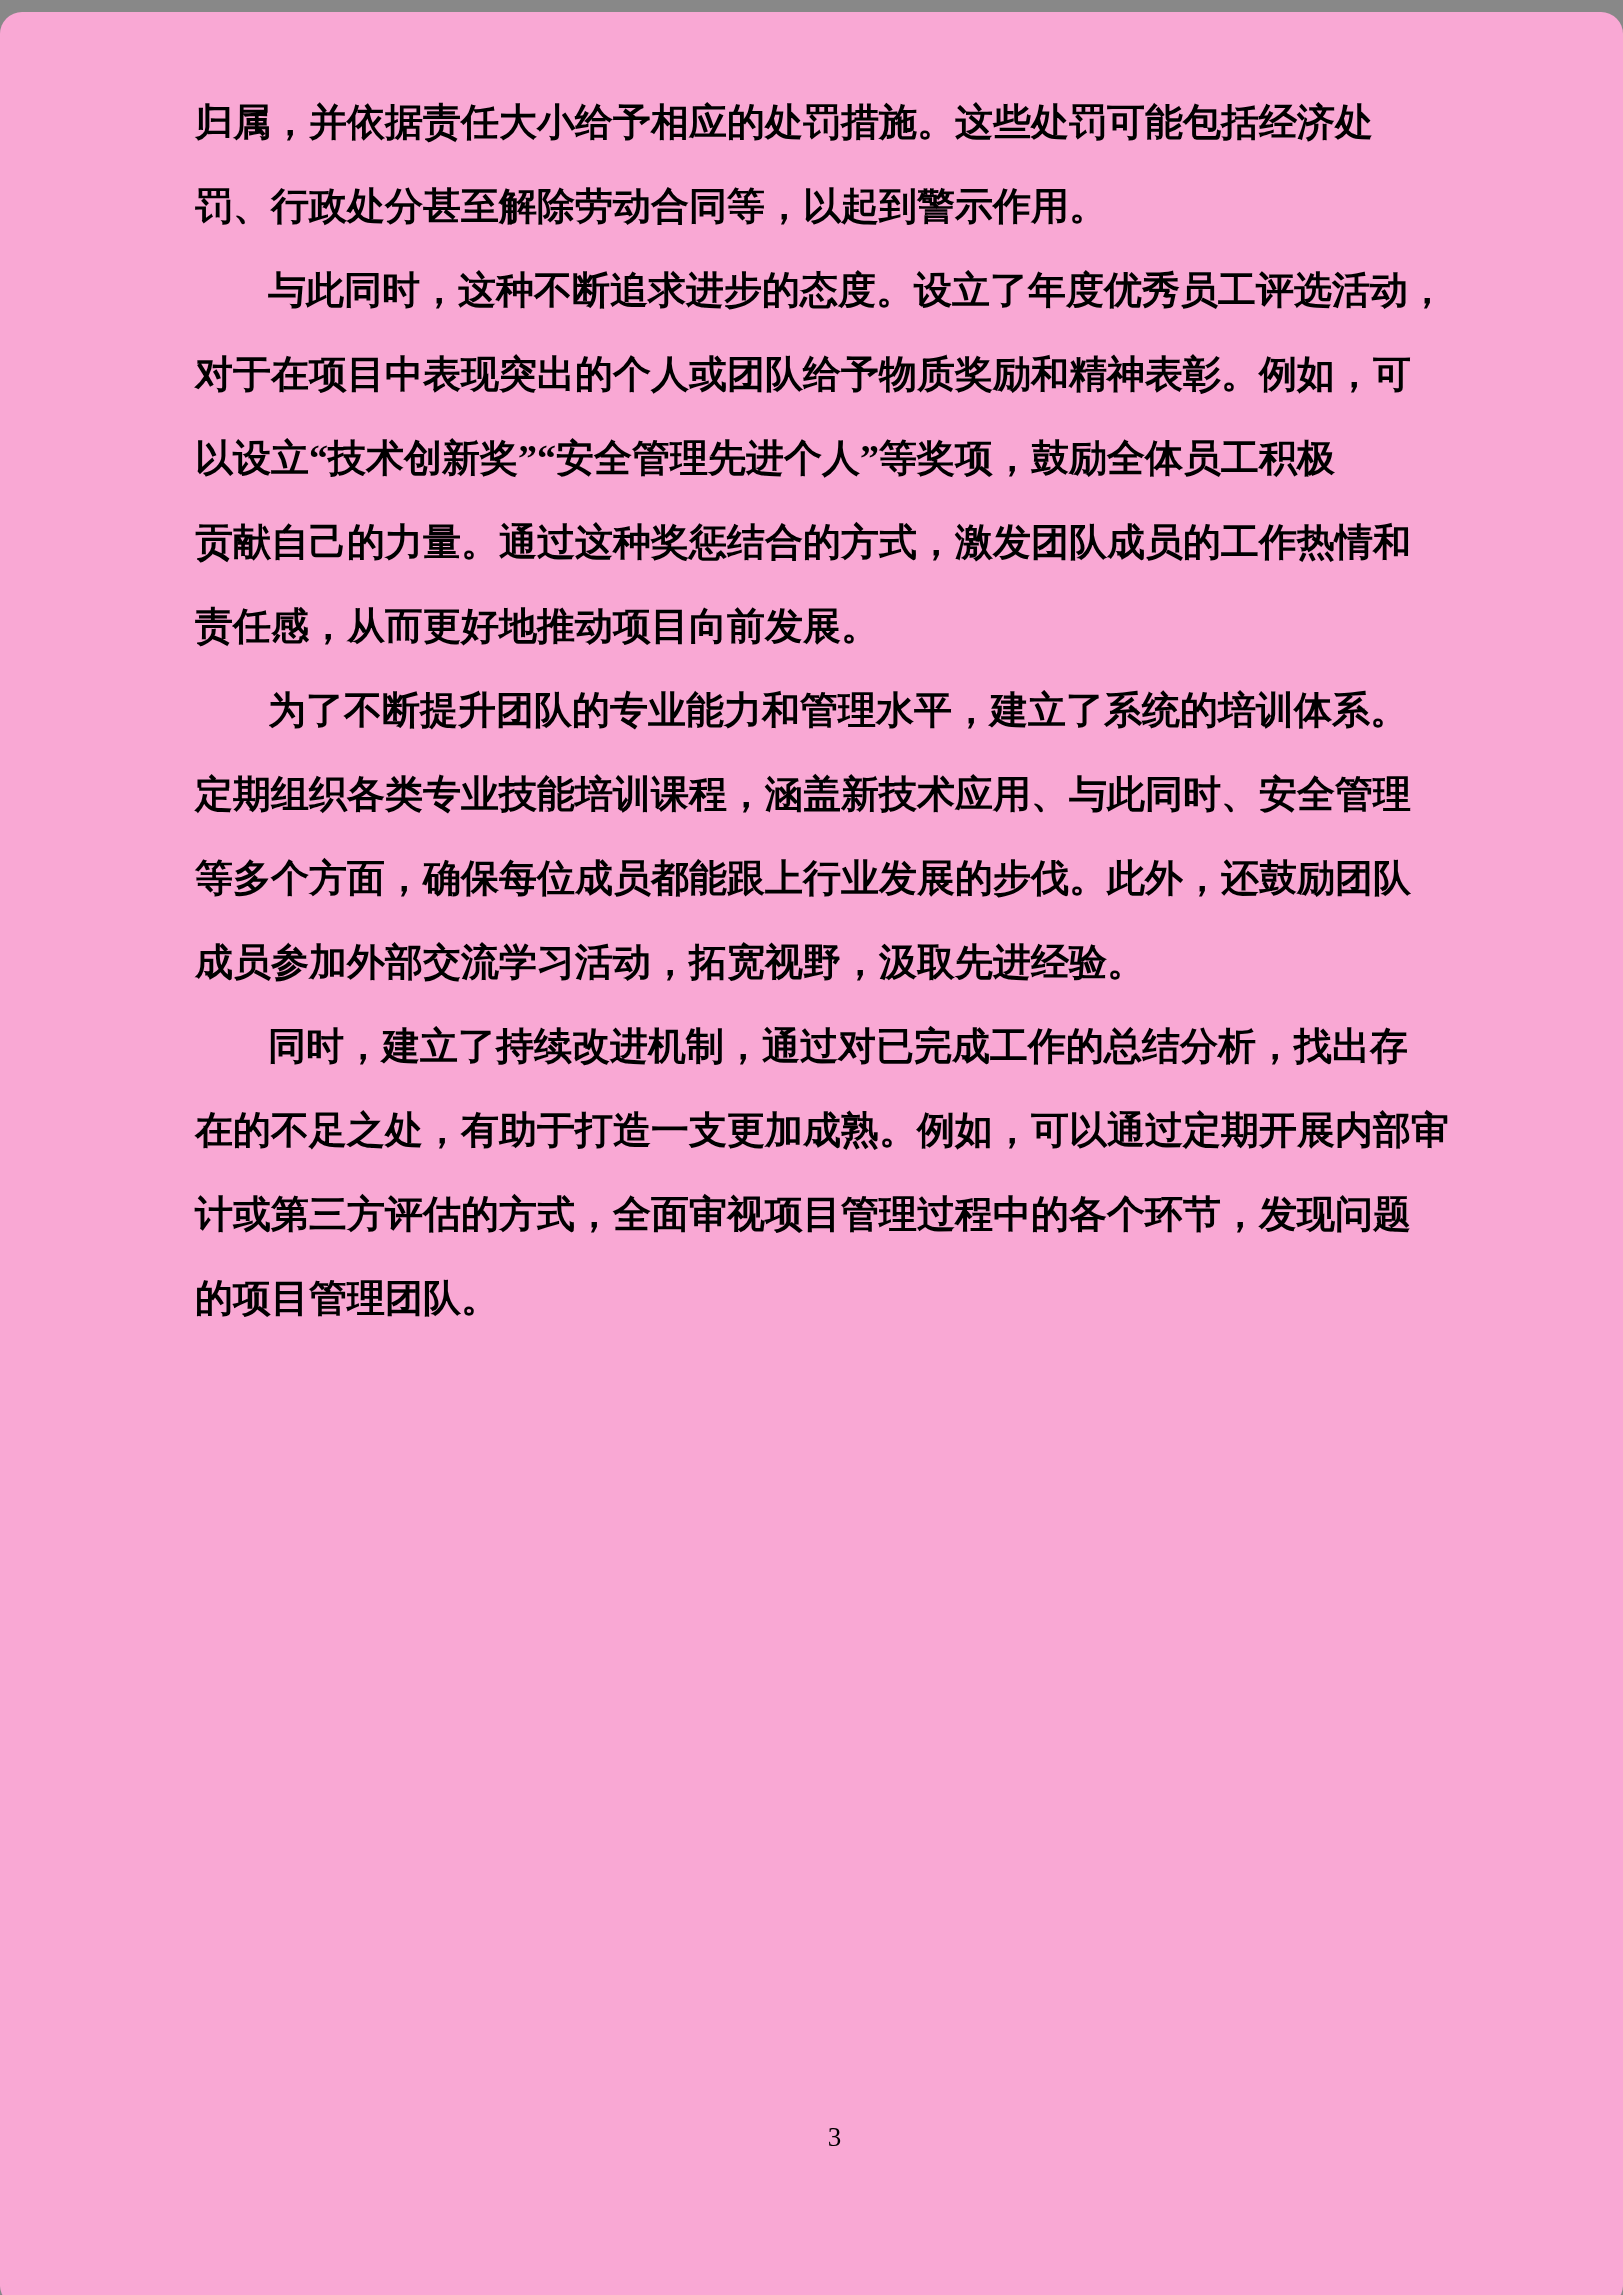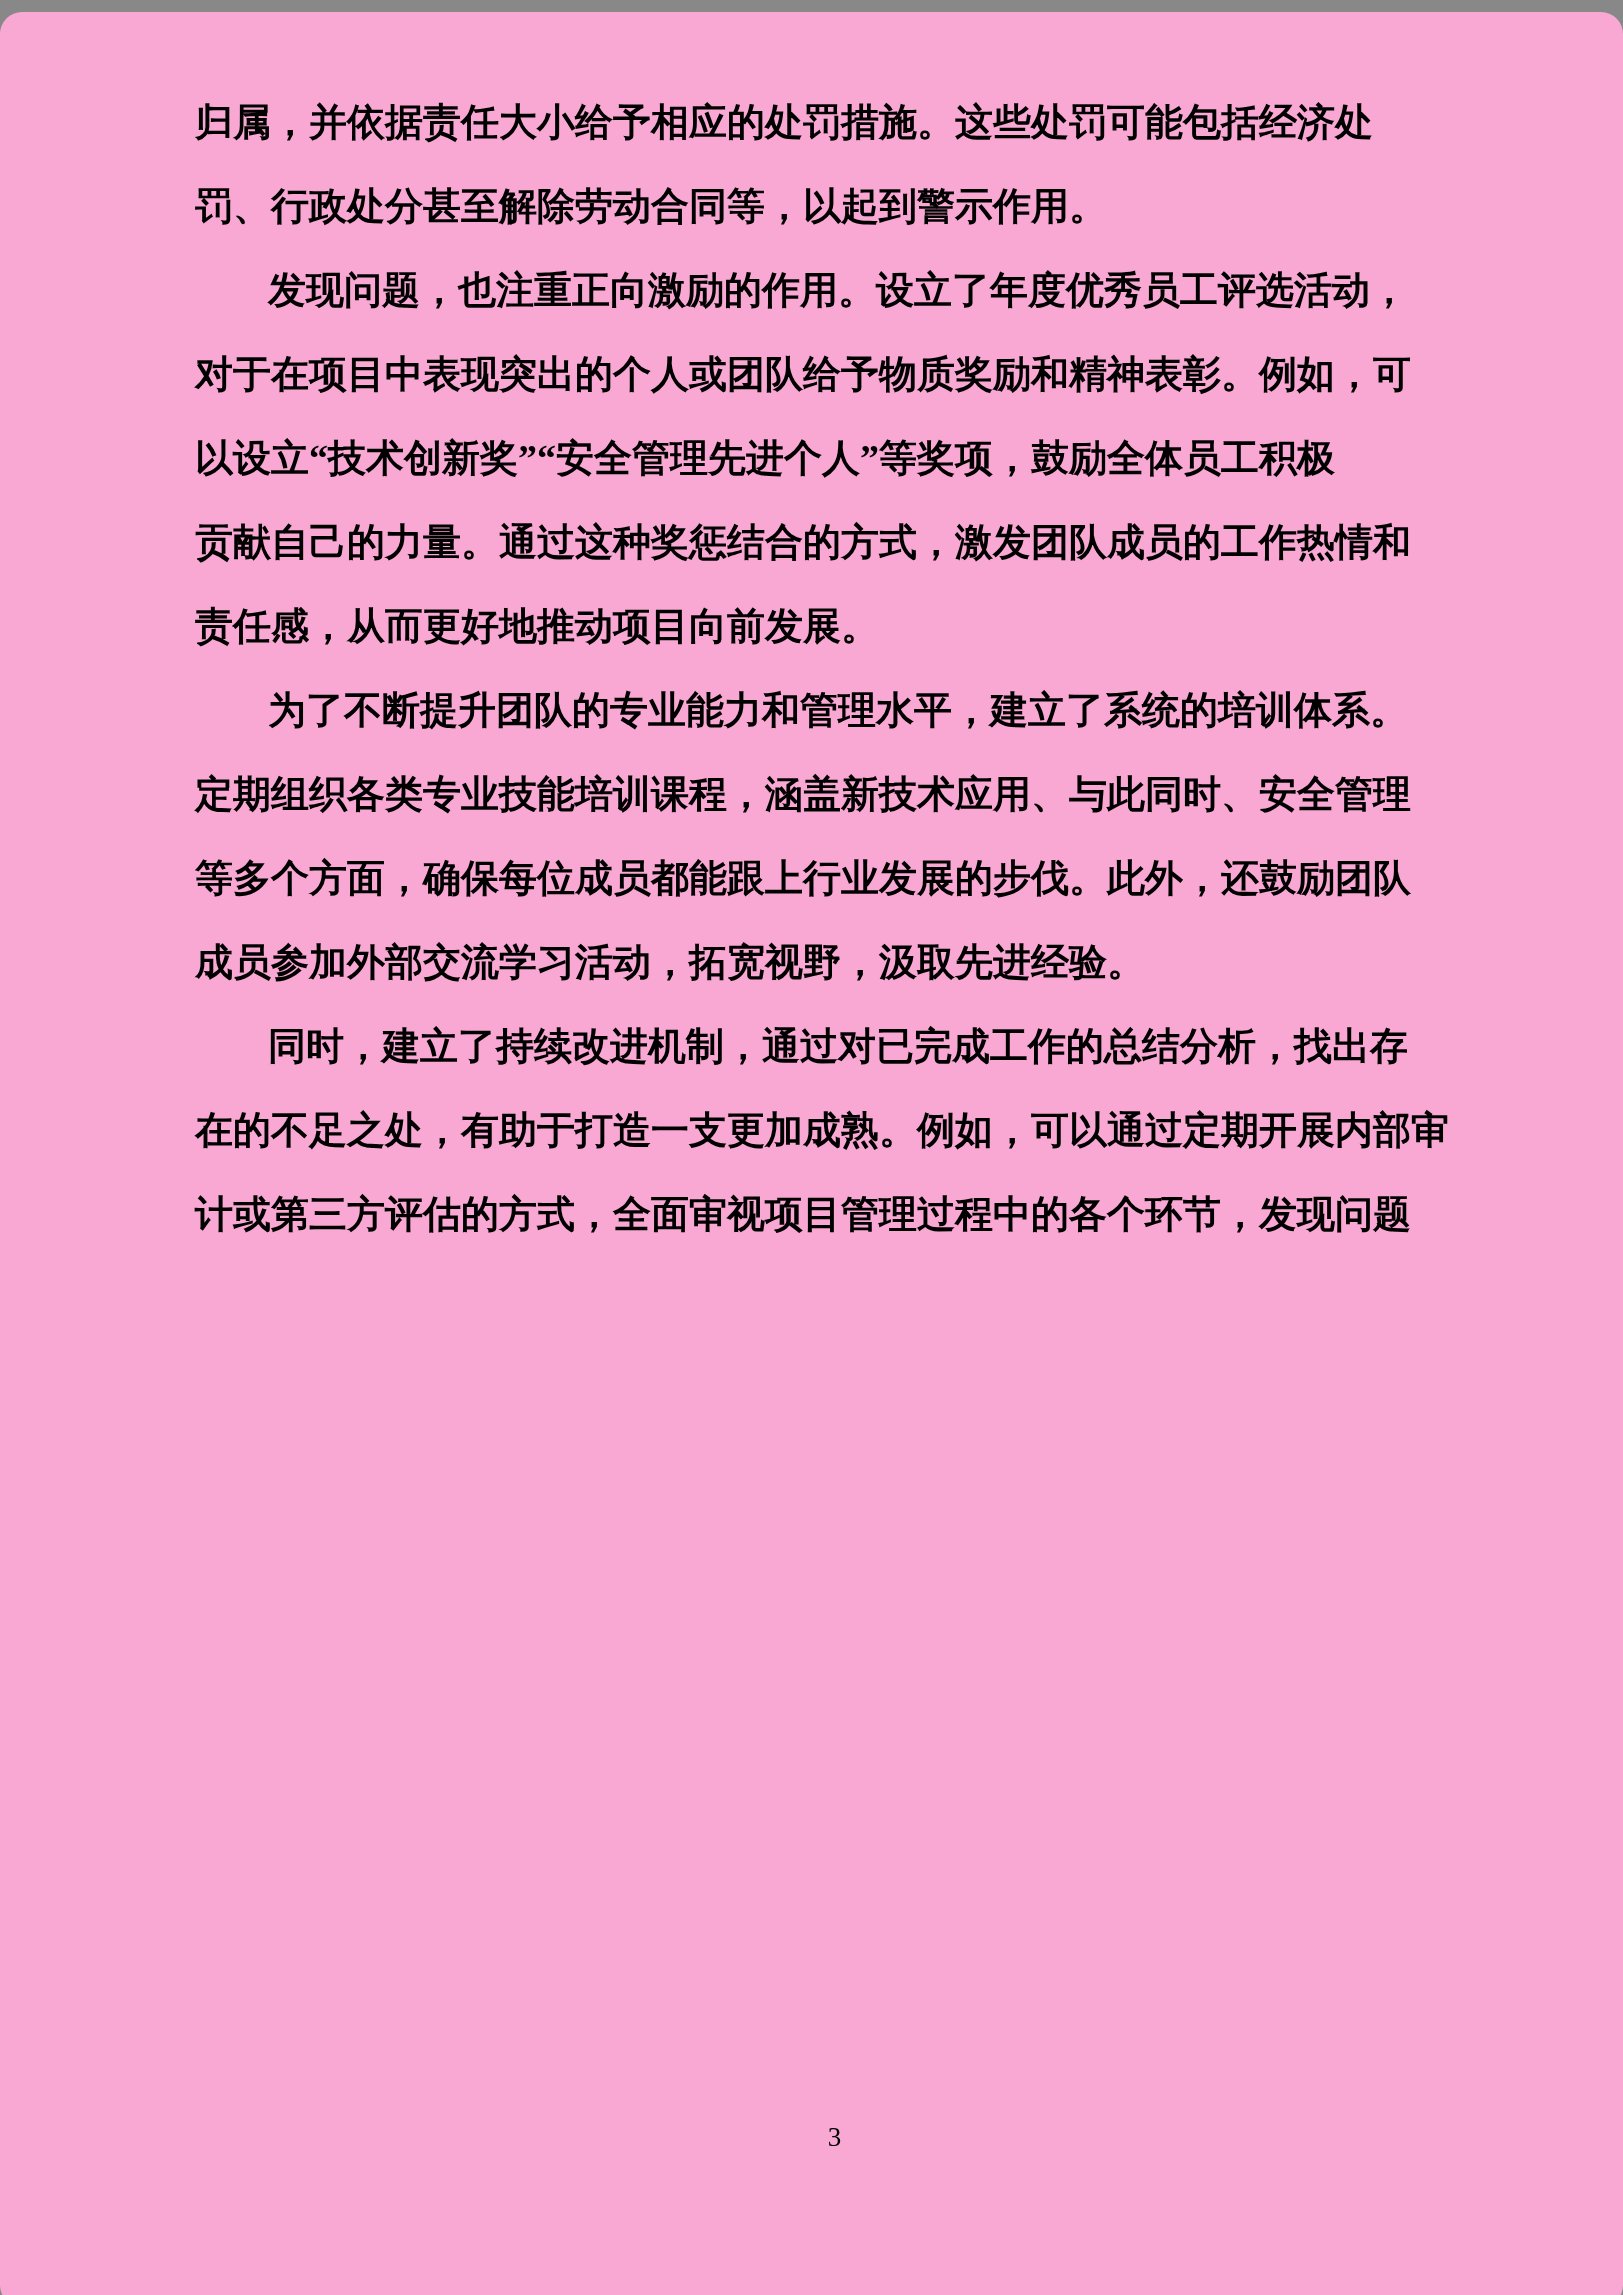--- a/index.html
+++ b/index.html
@@ -55,39 +55,40 @@
 <div class="page">
 
   <div class="content">
 
     <div class="para">
       <span class="line">归属，并依据责任大小给予相应的处罚措施。这些处罚可能包括经济处</span>
       <span class="line">罚、行政处分甚至解除劳动合同等，以起到警示作用。</span>
     </div>
 
     <div class="para">
-      <span class="line indent">发现问题，也注重正向激励的作用。设立了年度优秀员工评选活动，</span>
+      <span class="line indent">与此同时，这种不断追求进步的态度。设立了年度优秀员工评选活动，</span>
       <span class="line">对于在项目中表现突出的个人或团队给予物质奖励和精神表彰。例如，可</span>
       <span class="line">以设立“技术创新奖”“安全管理先进个人”等奖项，鼓励全体员工积极</span>
       <span class="line">贡献自己的力量。通过这种奖惩结合的方式，激发团队成员的工作热情和</span>
       <span class="line">责任感，从而更好地推动项目向前发展。</span>
     </div>
 
 
     <div class="para">
       <span class="line indent">为了不断提升团队的专业能力和管理水平，建立了系统的培训体系。</span>
       <span class="line">定期组织各类专业技能培训课程，涵盖新技术应用、与此同时、安全管理</span>
       <span class="line">等多个方面，确保每位成员都能跟上行业发展的步伐。此外，还鼓励团队</span>
       <span class="line">成员参加外部交流学习活动，拓宽视野，汲取先进经验。</span>
     </div>
 
     <div class="para">
       <span class="line indent">同时，建立了持续改进机制，通过对已完成工作的总结分析，找出存</span>
       <span class="line">在的不足之处，有助于打造一支更加成熟。例如，可以通过定期开展内部审</span>
       <span class="line">计或第三方评估的方式，全面审视项目管理过程中的各个环节，发现问题</span>
+      <span class="line">的项目管理团队。</span>
     </div>
 
   </div>
 
   <div class="footer">
     <span>3</span>
   </div>
 
 </div>
 

